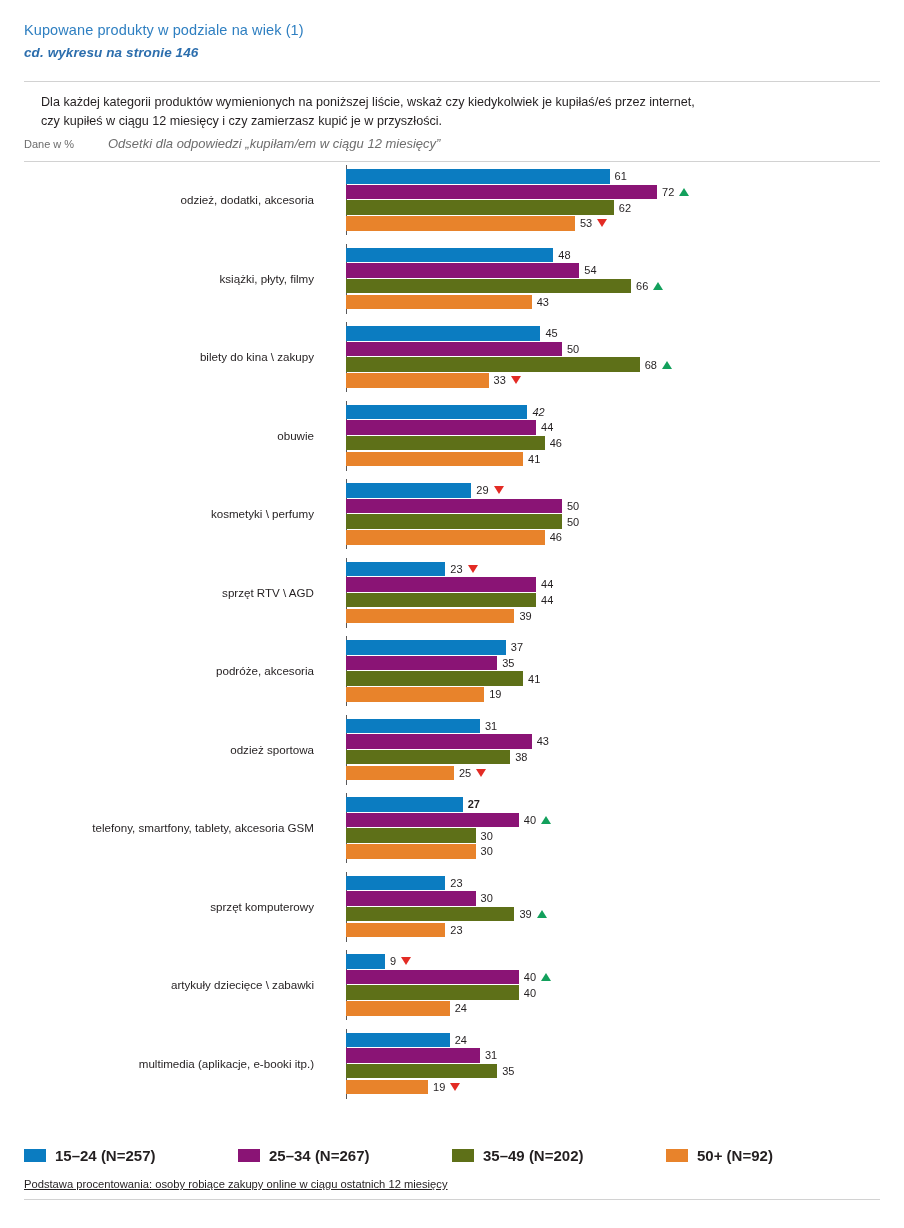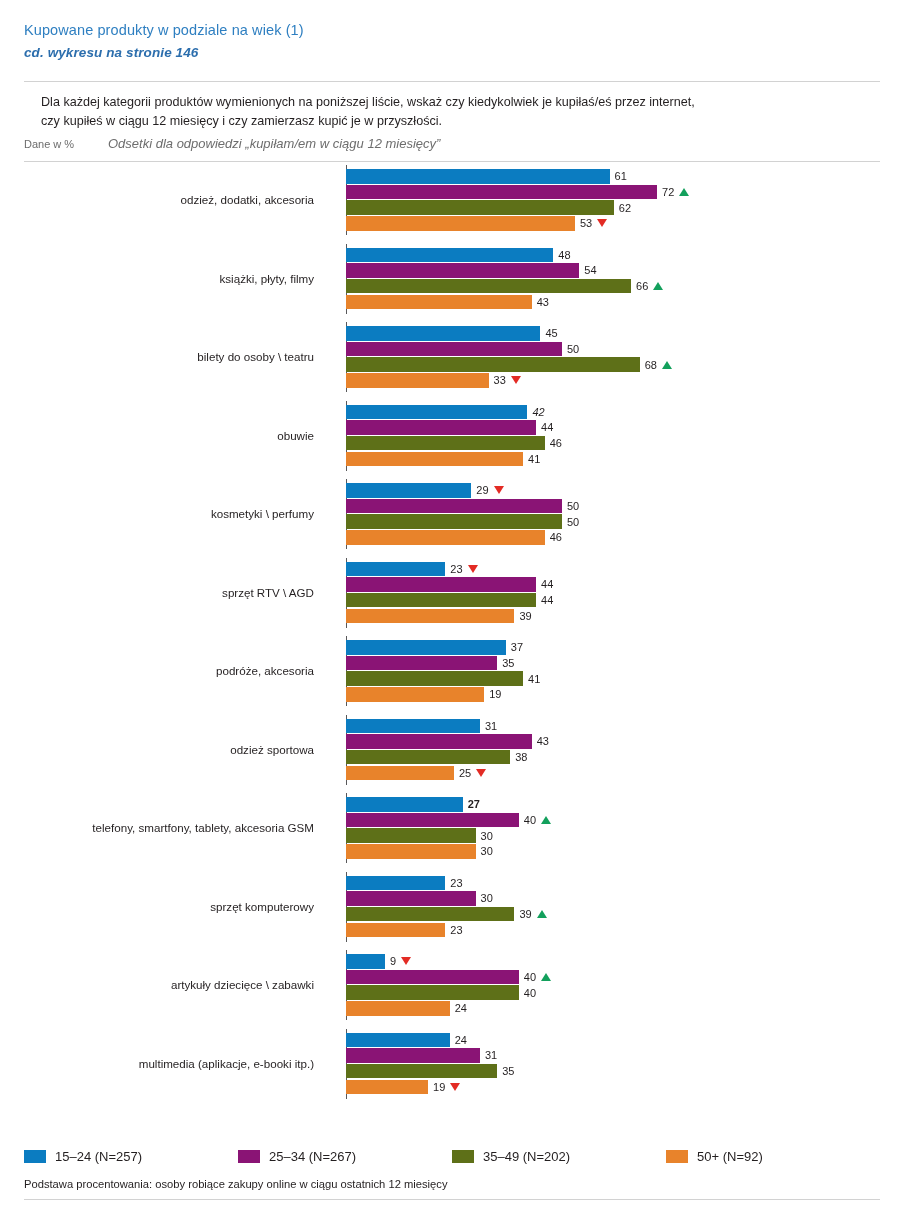--- a/index.html
+++ b/index.html
@@ -174,31 +174,33 @@
     display: flex;
     align-items: center;
     width: 232px;
   }
   .swatch {
     width: 22px;
     height: 13px;
     flex: none;
   }
   .legend-text {
-    font-size: 13px;
+    font-size: 15px;
     color: #231f20;
     margin-left: 9px;
     white-space: nowrap;
+    font-weight: bold;
   }
   .footnote {
     position: absolute;
     left: 24px;
     bottom: 38px;
     font-size: 11.2px;
     color: #231f20;
+    text-decoration: underline;
   }
   .rule-bottom {
     position: absolute;
     left: 24px;
     right: 24px;
     bottom: 28px;
     height: 1px;
     background: #d2d2d2;
   }
 </style>
@@ -266,21 +268,21 @@
               <div class="bar" style="width: 285.12px; background: rgb(94, 112, 24);"></div>
               <div class="bval" style="left: 285.12px;">66<span class="tri up"></span></div>
             </div>
             <div class="barrow">
               <div class="bar" style="width: 185.76px; background: rgb(232, 131, 43);"></div>
               <div class="bval" style="left: 185.76px;">43</div>
             </div>
           </div>
         </div>
         <div class="group" style="top: 160px;">
-          <div class="cat-label">bilety do osoby \ teatru</div>
+          <div class="cat-label">bilety do kina \ zakupy</div>
           <div class="axis-seg" style="background: rgb(88, 88, 90);"></div>
           <div class="bars">
             <div class="barrow">
               <div class="bar" style="width: 194.4px; background: rgb(11, 124, 193);"></div>
               <div class="bval" style="left: 194.4px;">45</div>
             </div>
             <div class="barrow">
               <div class="bar" style="width: 216px; background: rgb(138, 20, 117);"></div>
               <div class="bval" style="left: 216px;">50</div>
             </div>

